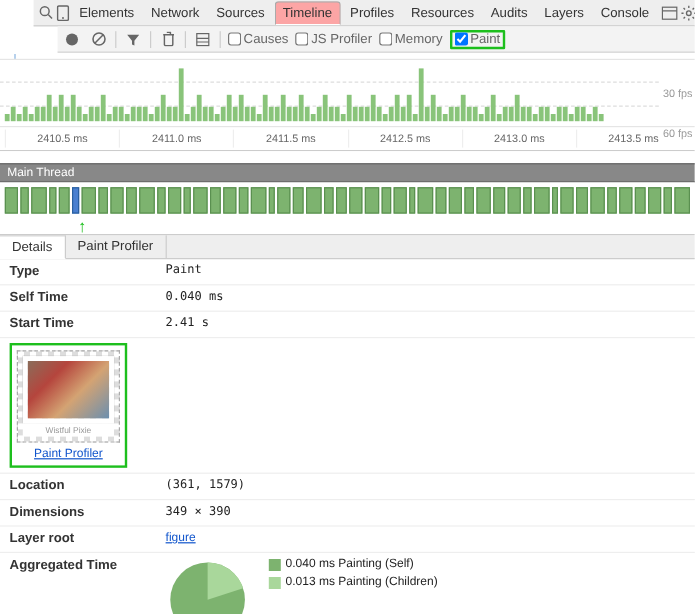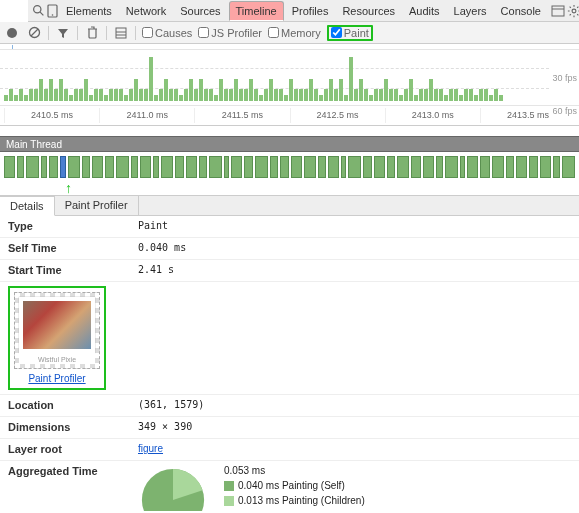--- a/index.html
+++ b/index.html
@@ -4,21 +4,21 @@
 <style>
 * { margin: 0; padding: 0; box-sizing: border-box; font-family: "Helvetica Neue", Arial, sans-serif; }
 body { width: 579px; height: 513px; background: #fff; font-size: 11px; color: #333; overflow: hidden; }
 
 .top-tabs { display: flex; align-items: center; height: 22px; background: #eee; border-bottom: 1px solid #ccc; padding: 0 4px; gap: 2px; margin-left: 28px; }
 .top-tabs .ticon { width: 18px; height: 18px; display: flex; align-items: center; justify-content: center; color: #555; }
 .top-tabs .tab { padding: 3px 6px; color: #333; cursor: default; }
 .top-tabs .tab.active { border: 1px solid #aaa; border-bottom: 1px solid #fff; background: #fca5a5; border-radius: 3px 3px 0 0; }
 .top-tabs .spacer { flex: 1; }
 
-.toolbar { display: flex; align-items: center; height: 22px; background: #f3f3f3; border-bottom: 1px solid #ccc; padding: 0 4px; gap: 6px; color: #666; }
+.toolbar { display: flex; align-items: center; height: 22px; background: #f3f3f3; border-bottom: 1px solid #ccc; padding: 0 4px; gap: 6px; color: #666; margin-left: 48px; }
 .toolbar .ticon { width: 16px; height: 16px; display: flex; align-items: center; justify-content: center; }
 .toolbar .chk { display: flex; align-items: center; gap: 2px; }
 .toolbar input[type=checkbox] { width: 11px; height: 11px; }
 .toolbar .hl { border: 2px solid #1DBF1D; padding: 0 2px; border-radius: 1px; }
 .divider { width: 1px; height: 14px; background: #ccc; }
 
 .sel-strip { height: 6px; background: #fff; border-bottom: 1px solid #e5e5e5; position: relative; }
 .sel-strip .tick { position: absolute; top: 1px; width: 1px; height: 4px; background: #89b4e0; }
 
 .flame-area { height: 56px; background: #fff; position: relative; border-bottom: 1px solid #e5e5e5; }
@@ -387,23 +387,20 @@
     </div>
   <div class="drow" style="align-items:flex-start;padding-bottom:20px;">
     <div class="k">Aggregated Time</div>
     <div class="v agg">
       <svg class="pie" viewBox="0 0 36 36">
         <circle cx="18" cy="18" r="16" fill="#7DB36F"></circle>
         <path d="M18 18 L18 2 A16 16 0 0 1 33.2 13 Z" fill="#A9D79B"></path>
       </svg>
       <div class="legend">
         <div>
-            <span>0.053 ms</span>
-          </div>
-        <div>
             <span class="sw" style="background:#7DB36F"></span>
             <span>0.040 ms Painting (Self)</span>
           </div>
         <div>
             <span class="sw" style="background:#A9D79B"></span>
             <span>0.013 ms Painting (Children)</span>
           </div>
       </div>
     </div>
   </div>

